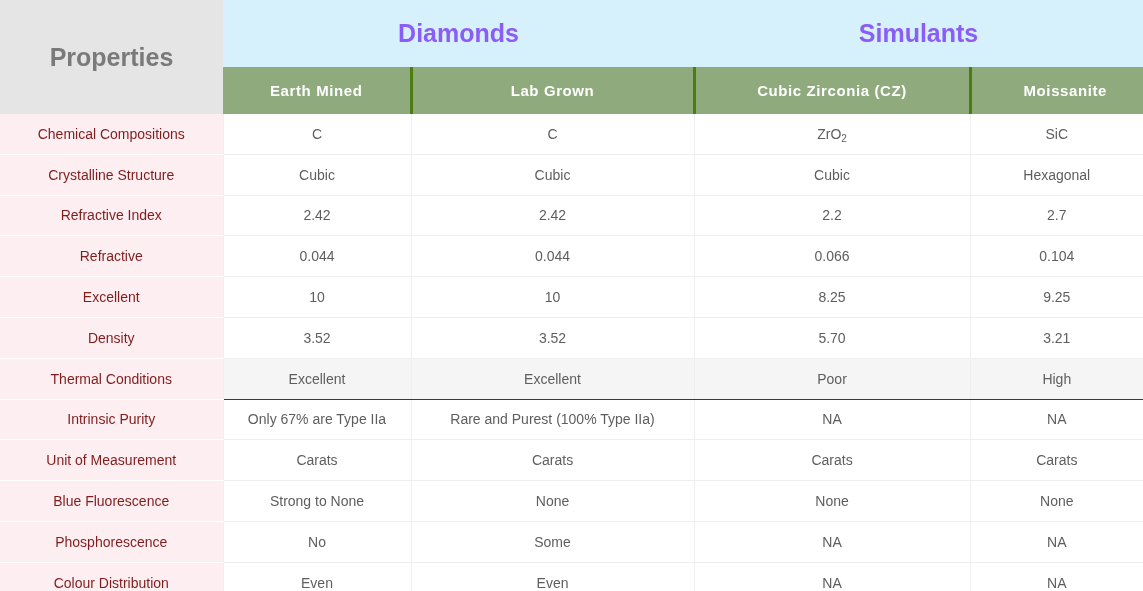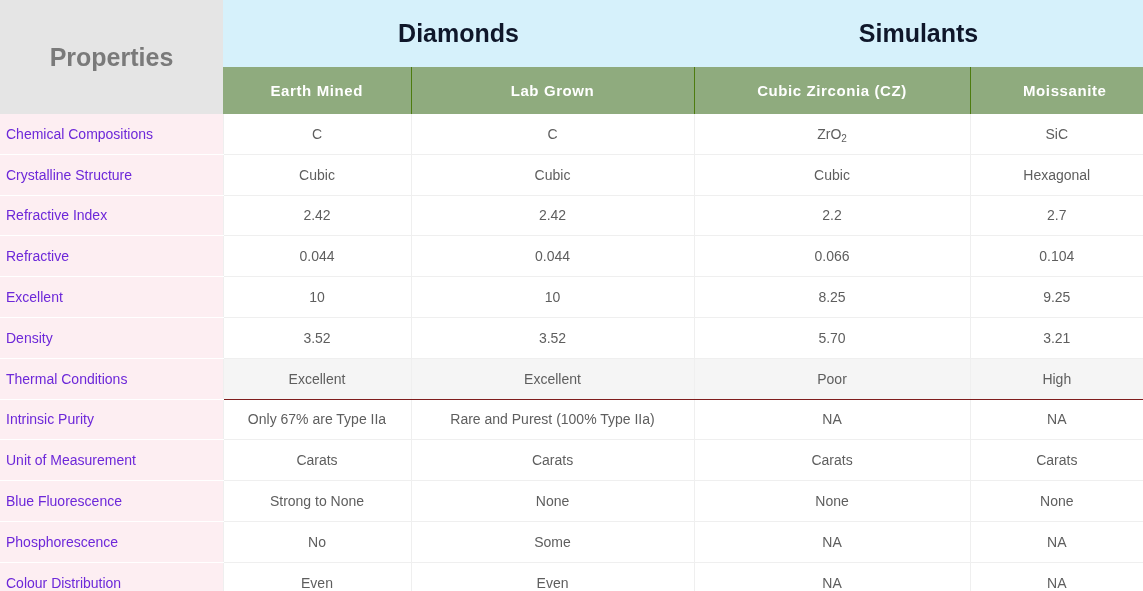--- a/index.html
+++ b/index.html
@@ -32,51 +32,52 @@
     font-size: 25px;
     font-weight: bold;
     text-align: center;
     vertical-align: middle;
     padding: 0;
     height: 114px;
     border: none;
   }
   th.group {
     background: #d6f1fb;
-    color: #0f172a;
+    color: #8b5cf6;
     font-size: 25px;
     font-weight: bold;
     text-align: center;
     vertical-align: middle;
     height: 66px;
     padding: 0;
     border: none;
   }
   
   th.sub {
     background: #8fab7e;
     color: #ffffff;
     font-size: 15px;
     font-weight: bold;
     letter-spacing: 0.6px;
     text-align: center;
     vertical-align: middle;
     height: 46px;
     padding: 0;
     border-left: 1px solid #ffffff;
-    border-right: 1px solid #4d7c0f;
+    border-right: 3px solid #4d7c0f;
   }
   th.sub.first { border-left: none; }
   th.sub.last  { border-right: none; padding-left: 16px; }
 
   
   td.prop {
     background: #fdeef2;
-    color: #6d28d9;
+    color: #7f1d1d;
     font-size: 14px;
+    text-align: center;
     vertical-align: middle;
     height: 39.8px;
     padding: 0 6px;
     border-bottom: 1px solid #ffffff;
   }
   td.val {
     background: #ffffff;
     color: #5e5e5e;
     font-size: 14px;
     text-align: center;

